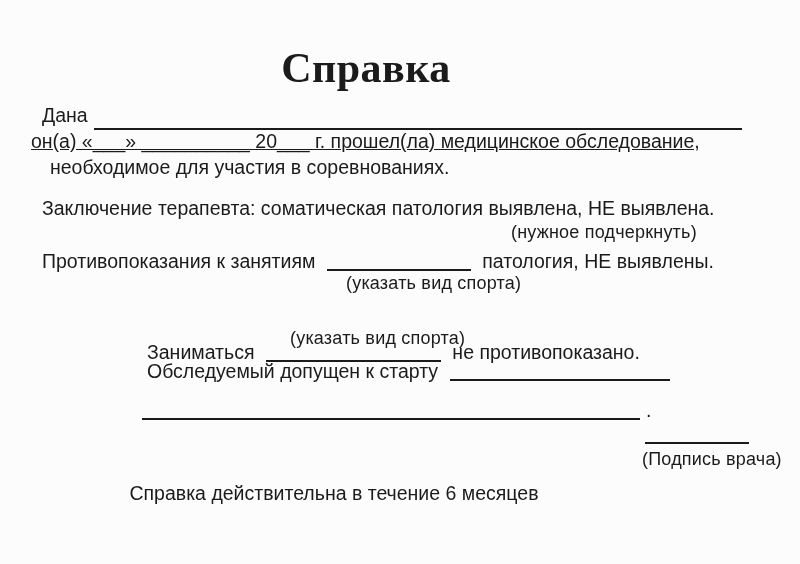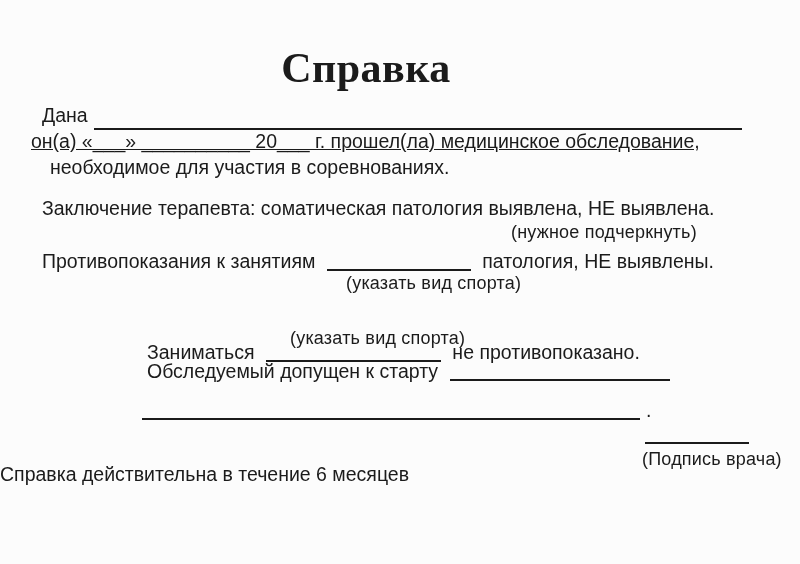--- a/index.html
+++ b/index.html
@@ -88,13 +88,13 @@
   <span class="blank w220"></span>
 </div>
 
 <div class="abs" style="top:399px; left:142px;">
   <span class="blank w498" style="margin-left:0;"></span><span>.</span>
 </div>
 
 <div class="abs sigline"></div>
 <div class="abs note" style="top:449px; left:642px;">(Подпись врача)</div>
 
-<div class="abs" style="top:463px; left:0; width:668px; ">Справка действительна в течение 6 месяцев</div>
+<div class="abs" style="top:482px; left:0; width:668px; text-align:center;">Справка действительна в течение 6 месяцев</div>
 
 </body></html>

